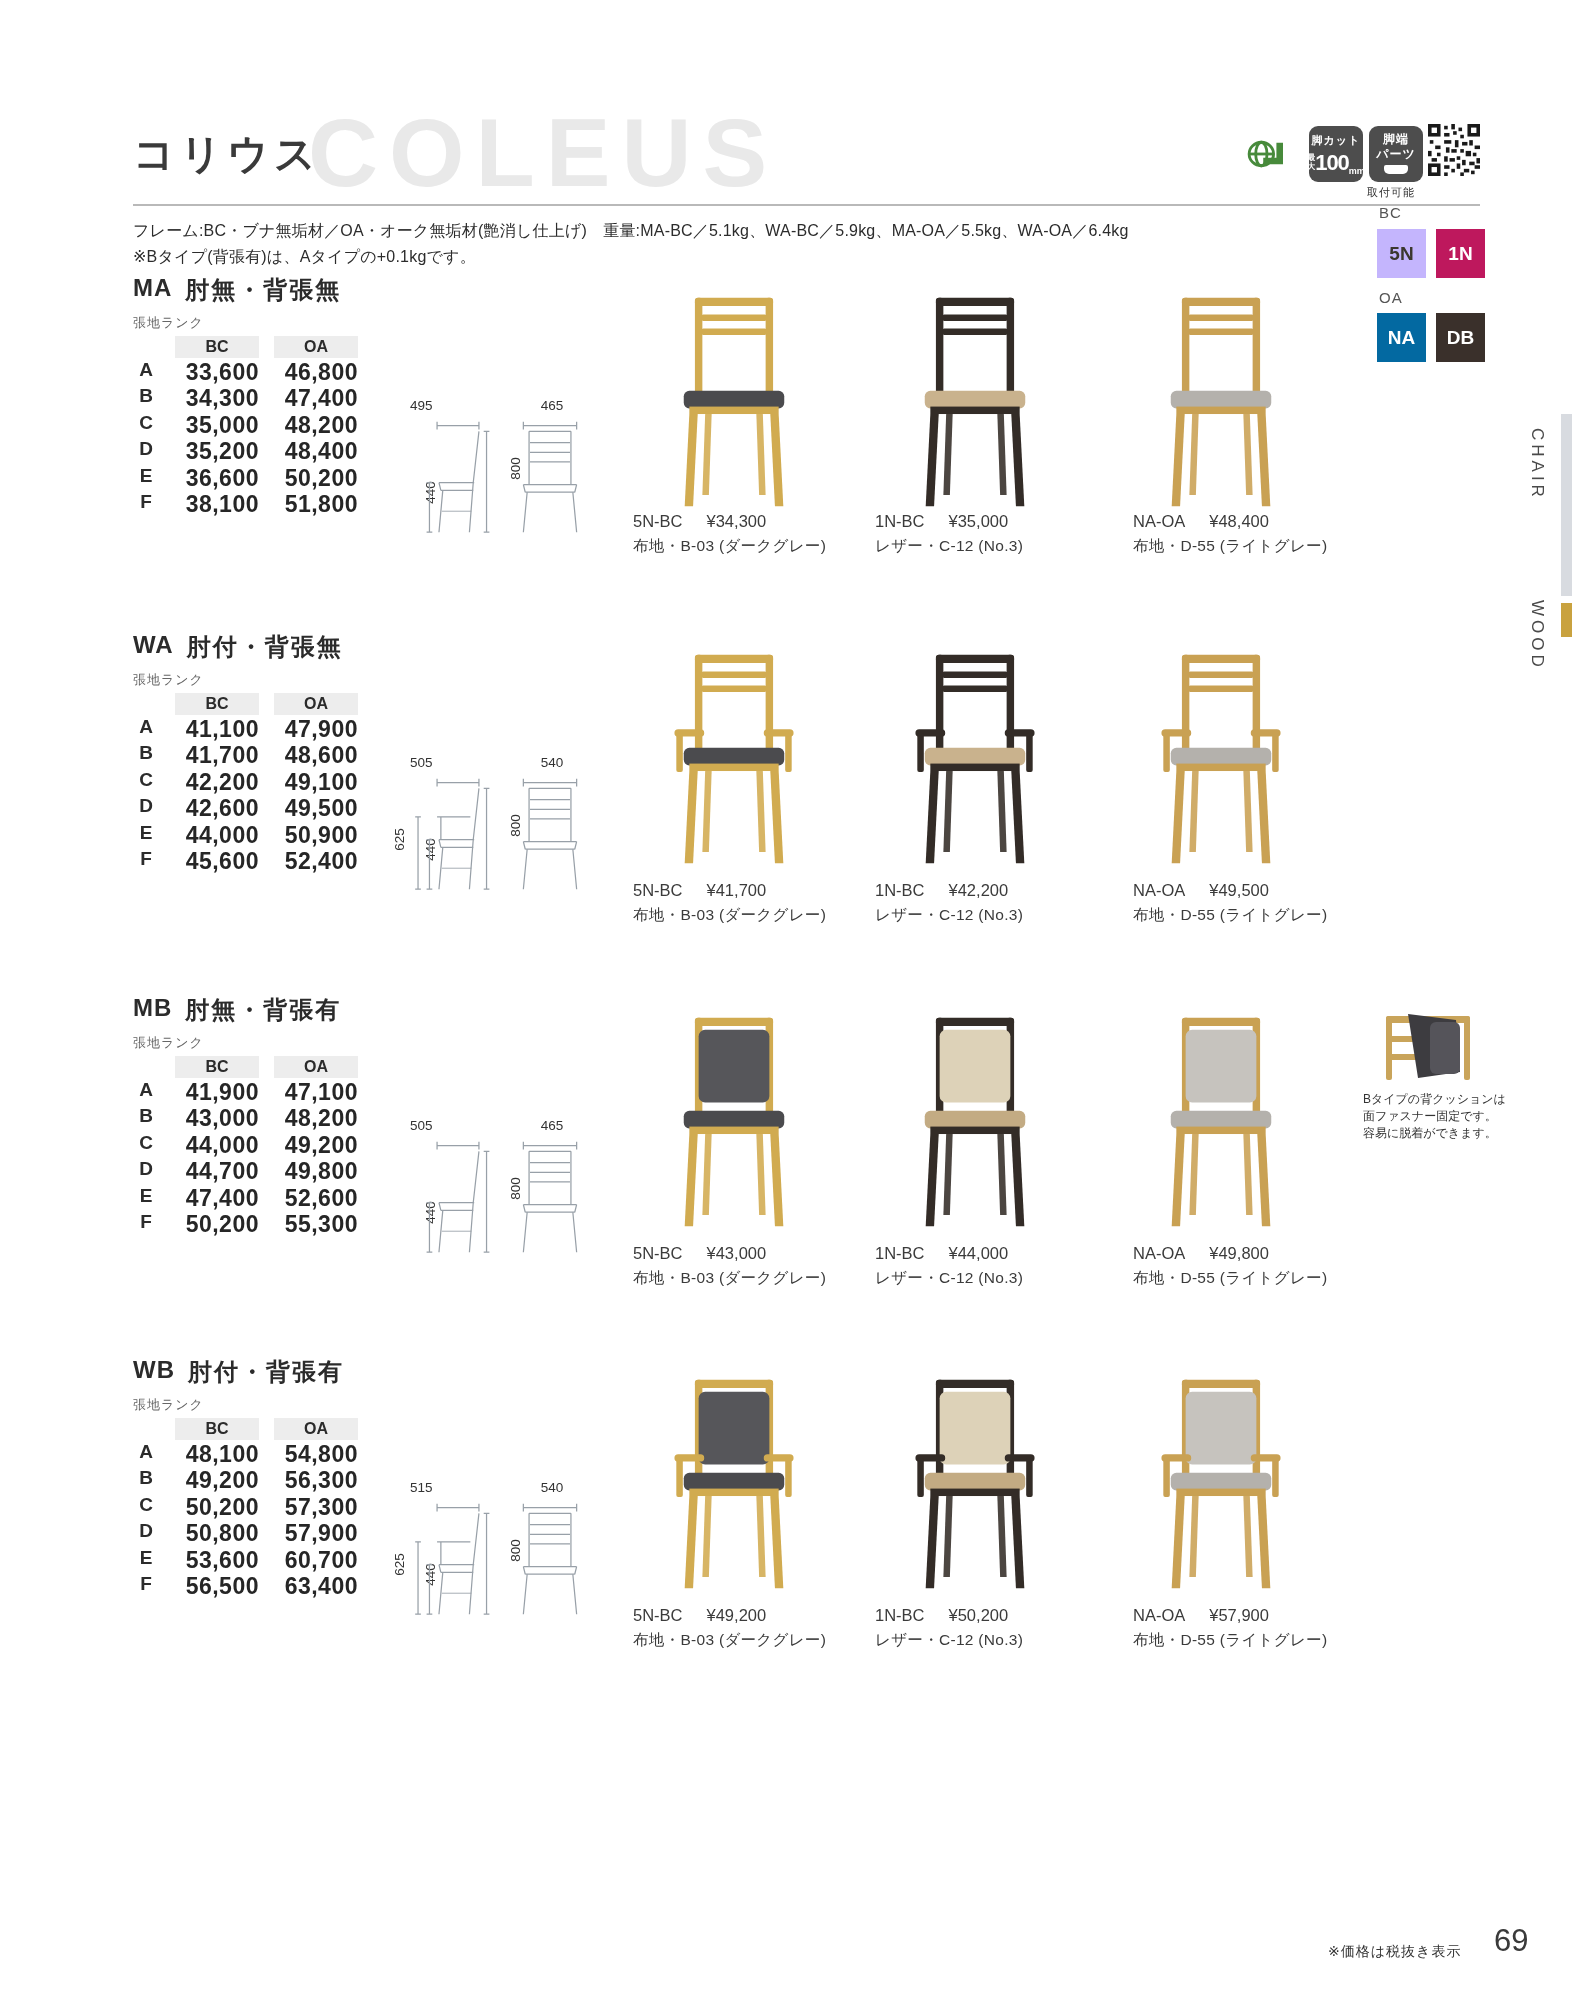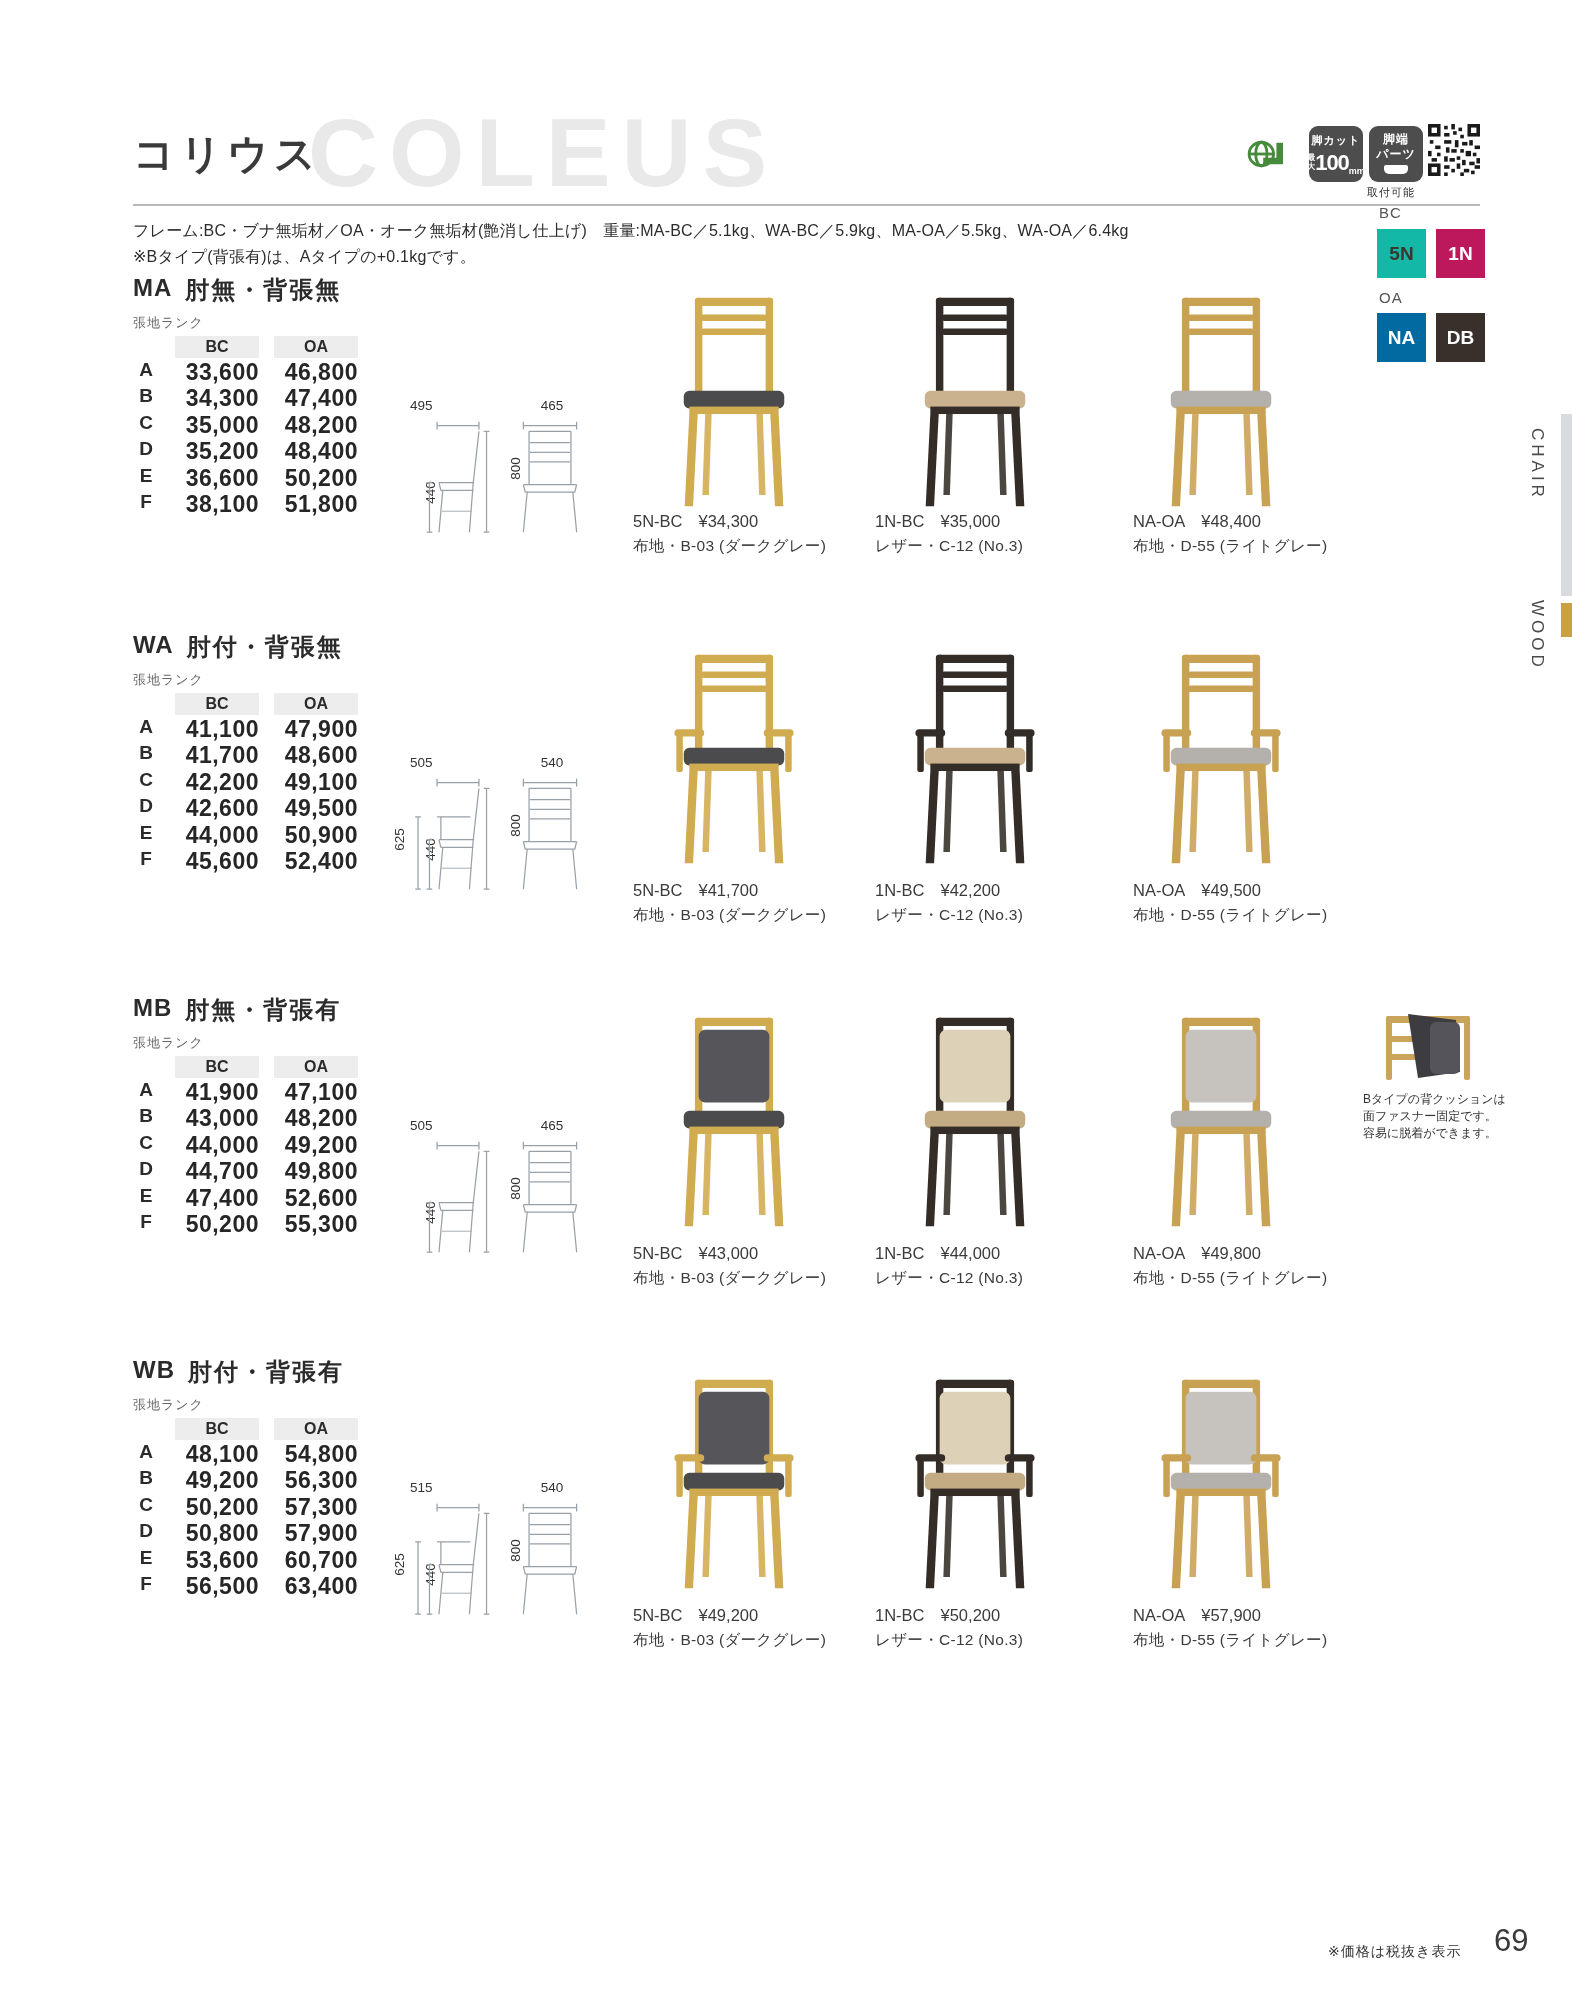--- a/index.html
+++ b/index.html
@@ -83,21 +83,21 @@
   .chair svg{width:100%;height:100%;}
   .chair.c1{left:659px}.chair.c2{left:900px}.chair.c3{left:1146px}
   .chair--arms{--arms:inline;}
   .chair--pad{--pad:inline;--slats:none;}
 
   
   .cap{position:absolute;width:240px;color:#3b3b3b;}
   .sec-ma .cap{top:232px}
   .sec-wa .cap,.sec-mb .cap,.sec-wb .cap{top:244px}
   .cap.c1{left:633px}.cap.c2{left:875px}.cap.c3{left:1133px}
-  .cap-l1{font-size:16.5px;display:flex;gap:16px;}
+  .cap-l1{font-size:16.5px;display:flex;gap:24px;}
   .cap-l2{font-size:15.5px;margin-top:5px;letter-spacing:.3px;}
 
   
   .mbnote-photo{position:absolute;left:1378px;top:10px;width:100px;height:76px;}
   .mbnote-text{position:absolute;left:1363px;top:91px;font-size:12px;line-height:17px;color:#333;}
 
   
   .foot-note{position:absolute;left:1328px;top:1943px;font-size:14px;color:#333;letter-spacing:1px;}
   .page-num{position:absolute;left:1494px;top:1923px;font-size:31px;color:#3a3a3a;}
 </style>
@@ -239,21 +239,21 @@
         <rect x="16" y="22" width="2" height="3"></rect>
       <rect x="20" y="25" width="3" height="2"></rect>
         <rect x="24" y="26" width="2" height="2"></rect>
         <rect x="26" y="23" width="3" height="2"></rect>
       <rect x="9" y="27" width="2" height="2"></rect>
         <rect x="18" y="27" width="2" height="2"></rect>
     </g>
   </svg>
 
   <div class="fin-label fl-bc">BC</div>
-  <div class="sw sw-0" style="background:#14b8a6;color:#3b372e">
+  <div class="sw sw-0" style="background:#c4b5fd;color:#3b372e">
       <span>5N</span>
     </div>
   <div class="sw sw-1" style="background:#be185d;color:#ffffff">
       <span>1N</span>
     </div>
   <div class="fin-label fl-oa">OA</div>
   <div class="sw sw-2 sw-grain" style="background:#0369a1;color:#ffffff">
       <span>NA</span>
     </div>
   <div class="sw sw-3 sw-grain" style="background:#3a302b;color:#ffffff">

